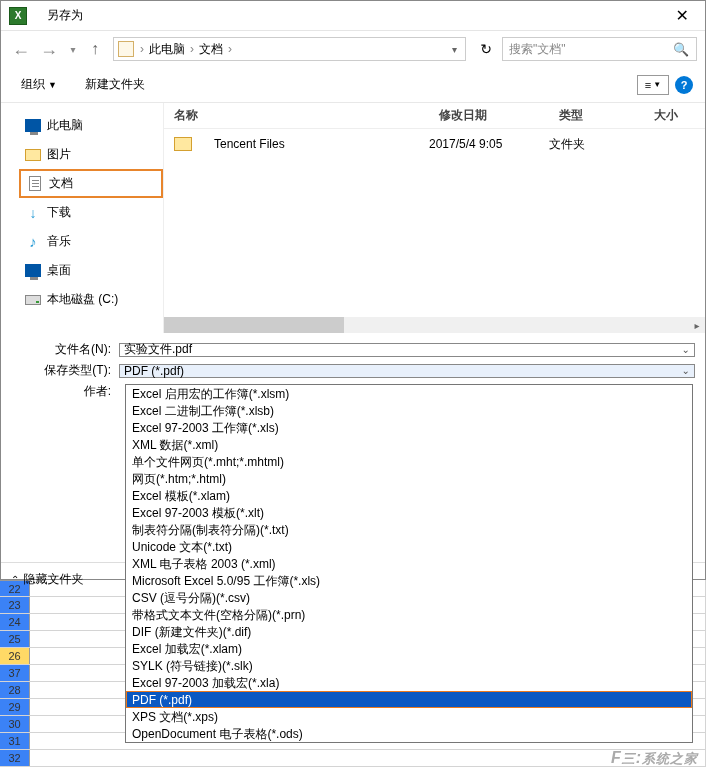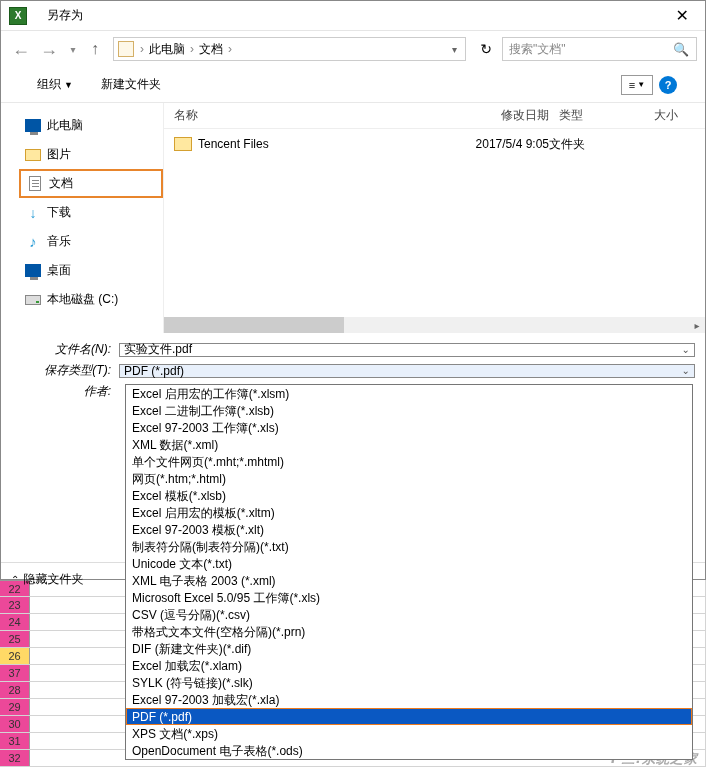--- a/index.html
+++ b/index.html
@@ -22,21 +22,21 @@
 .addr-crumb { padding: 0 3px; }
 .addr-sep { color: #888; padding: 0 2px; }
 .addr-spacer { flex: 1; }
 .addr-drop { color: #666; padding: 0 4px; font-size: 10px; }
 .refresh-btn { width: 24px; height: 24px; display: flex; align-items: center; justify-content: center; font-size: 14px; }
 
 .search-box { width: 195px; height: 24px; border: 1px solid #ccc; display: flex; align-items: center; padding: 0 6px; font-size: 12px; color: #888; }
 .search-box span:first-child { flex: 1; }
 .search-icon { font-size: 13px; color: #555; }
 
-.toolbar { height: 36px; display: flex; align-items: center; padding: 0 28px; border-bottom: 1px solid #e8e8e8; }
+.toolbar { height: 36px; display: flex; align-items: center; padding: 0 12px; border-bottom: 1px solid #e8e8e8; }
 .toolbar-btn { font-size: 12px; padding: 4px 8px; margin-right: 12px; }
 .toolbar-btn small { font-size: 9px; margin-left: 3px; }
 .toolbar-spacer { flex: 1; }
 .view-btn { width: 32px; height: 20px; border: 1px solid #999; margin-right: 6px; display: flex; align-items: center; justify-content: center; font-size: 11px; }
 .view-btn small { font-size: 8px; margin-left: 2px; }
 .help-btn { width: 18px; height: 18px; border-radius: 50%; background: #0078d7; color: #fff; display: flex; align-items: center; justify-content: center; font-size: 11px; font-weight: bold; }
 
 .main-area { display: flex; height: 230px; }
 
 .sidebar { width: 162px; padding: 8px 0 8px 18px; font-size: 12px; overflow: hidden; }
@@ -48,56 +48,56 @@
 .sb-folder { width: 16px; height: 12px; background: #ffe8a0; border: 1px solid #d4a030; }
 .sb-doc { border: 1px solid #888; background: #fff; width: 12px; height: 15px; position: relative; }
 .sb-doc::before { content: ""; position: absolute; top: 3px; left: 2px; width: 7px; height: 1px; background: #888; box-shadow: 0 3px 0 #888, 0 6px 0 #888; }
 .sb-arrow { color: #2a9dd6; font-size: 14px; font-weight: bold; }
 .sb-note { color: #2a9dd6; font-size: 15px; }
 .sb-drive { width: 16px; height: 10px; background: #ddd; border: 1px solid #888; position: relative; }
 .sb-drive::after { content: ""; position: absolute; bottom: 1px; right: 1px; width: 3px; height: 2px; background: #3a9a3a; }
 
 .file-area { flex: 1; display: flex; flex-direction: column; border-left: 1px solid #eee; }
 .col-headers { height: 26px; display: flex; align-items: center; font-size: 12px; border-bottom: 1px solid #eee; color: #444; }
-.col-headers > div { padding-left: 10px; }
+.col-headers > div { padding-left: 10px; font-weight: bold; }
 .col-name { width: 265px; }
-.col-date { width: 120px; text-align: right; }
+.col-date { width: 120px; }
 .col-type { width: 95px; }
 .col-size { flex: 1; }
 
 .file-row { height: 30px; display: flex; align-items: center; font-size: 12px; }
-.file-row .col-name { display: flex; align-items: flex-end; gap: 6px; }
+.file-row .col-name { display: flex; align-items: flex-end; gap: 22px; }
 .folder-icon { width: 18px; height: 14px; background: #ffe8a0; border: 1px solid #d4a030; margin-left: 10px; }
 
 .scroll-track { height: 16px; background: #f0f0f0; display: flex; align-items: center; position: relative; }
 .scroll-thumb { position: absolute; left: 0; height: 16px; width: 180px; background: #ccc; }
 .scroll-arrow { position: absolute; width: 16px; height: 16px; display: flex; align-items: center; justify-content: center; font-size: 10px; color: #666; }
 .scroll-arrow.left { left: 0; }
 .scroll-arrow.right { right: 0; }
 
 .form-area { padding: 8px 10px; }
 .form-row { display: flex; align-items: center; margin-bottom: 4px; }
-.form-label { width: 108px; text-align: right; font-size: 12px; padding-right: 8px; font-style: italic; }
+.form-label { width: 108px; text-align: right; font-size: 12px; padding-right: 8px; }
 .form-input { flex: 1; height: 14px; border: 1px solid #888; padding: 0 4px; font-size: 12px; display: flex; align-items: center; justify-content: space-between; }
 .form-input.combo { background: #e8f0fb; }
 .form-drop { font-size: 10px; color: #555; }
 
 .bottom-row { display: flex; align-items: center; padding: 8px 10px; border-top: 1px solid #ddd; margin-top: 150px; }
 .hide-folders { font-size: 12px; display: flex; align-items: center; gap: 4px; }
 .hide-caret { font-size: 10px; }
 
 
 .dropdown-list { position: absolute; left: 125px; top: 384px; width: 568px; background: #fff; border: 1px solid #767676; font-size: 12px; z-index: 100; }
 .dd-item { padding: 1px 6px; height: 17px; line-height: 16px; white-space: nowrap; overflow: hidden; }
 .dd-item.selected-blue { background: #0a58c2; color: #fff; }
 
 
 .sheet-bg { position: absolute; left: 0; top: 580px; width: 706px; height: 194px; background: #fff; font-size: 11px; z-index: -1; }
 .sheet-row { display: flex; height: 17px; border-bottom: 1px solid #d4d4d4; }
-.row-hdr { width: 30px; text-align: center; border-right: 1px solid #999; background: #ec4899; color: #333; display: flex; align-items: center; justify-content: center; }
+.row-hdr { width: 30px; text-align: center; border-right: 1px solid #999; background: #3b82f6; color: #333; display: flex; align-items: center; justify-content: center; }
 .row-hdr.active { background: #ffd966; }
 .cell-area { flex: 1; border-right: 1px solid #d4d4d4; }
 .sheet-row:nth-child(1) .row-hdr { border-top: 1px solid #999; }
 
 
 .watermark { position: absolute; right: 8px; bottom: 6px; font-size: 16px; color: #aaa; font-weight: bold; font-style: italic; letter-spacing: 1px; }
 .watermark .cn { font-size: 13px; }
 </style>
 </head>
 <body>
@@ -283,22 +283,21 @@
     </div>
   </div>
 
 <div class="dropdown-list" id="dd-list">
     <div class="dd-item">Excel 启用宏的工作簿(*.xlsm)</div>
     <div class="dd-item">Excel 二进制工作簿(*.xlsb)</div>
     <div class="dd-item">Excel 97-2003 工作簿(*.xls)</div>
     <div class="dd-item">XML 数据(*.xml)</div>
     <div class="dd-item">单个文件网页(*.mht;*.mhtml)</div>
     <div class="dd-item">网页(*.htm;*.html)</div>
-    <div class="dd-item">Excel 模板(*.xlsb)</div>
-    <div class="dd-item">Excel 启用宏的模板(*.xltm)</div>
+    <div class="dd-item">Excel 模板(*.xlam)</div>
     <div class="dd-item">Excel 97-2003 模板(*.xlt)</div>
     <div class="dd-item">制表符分隔(制表符分隔)(*.txt)</div>
     <div class="dd-item">Unicode 文本(*.txt)</div>
     <div class="dd-item">XML 电子表格 2003 (*.xml)</div>
     <div class="dd-item">Microsoft Excel 5.0/95 工作簿(*.xls)</div>
     <div class="dd-item">CSV (逗号分隔)(*.csv)</div>
     <div class="dd-item">带格式文本文件(空格分隔)(*.prn)</div>
     <div class="dd-item">DIF (新建文件夹)(*.dif)</div>
     <div class="dd-item">Excel 加载宏(*.xlam)</div>
     <div class="dd-item">SYLK (符号链接)(*.slk)</div>

